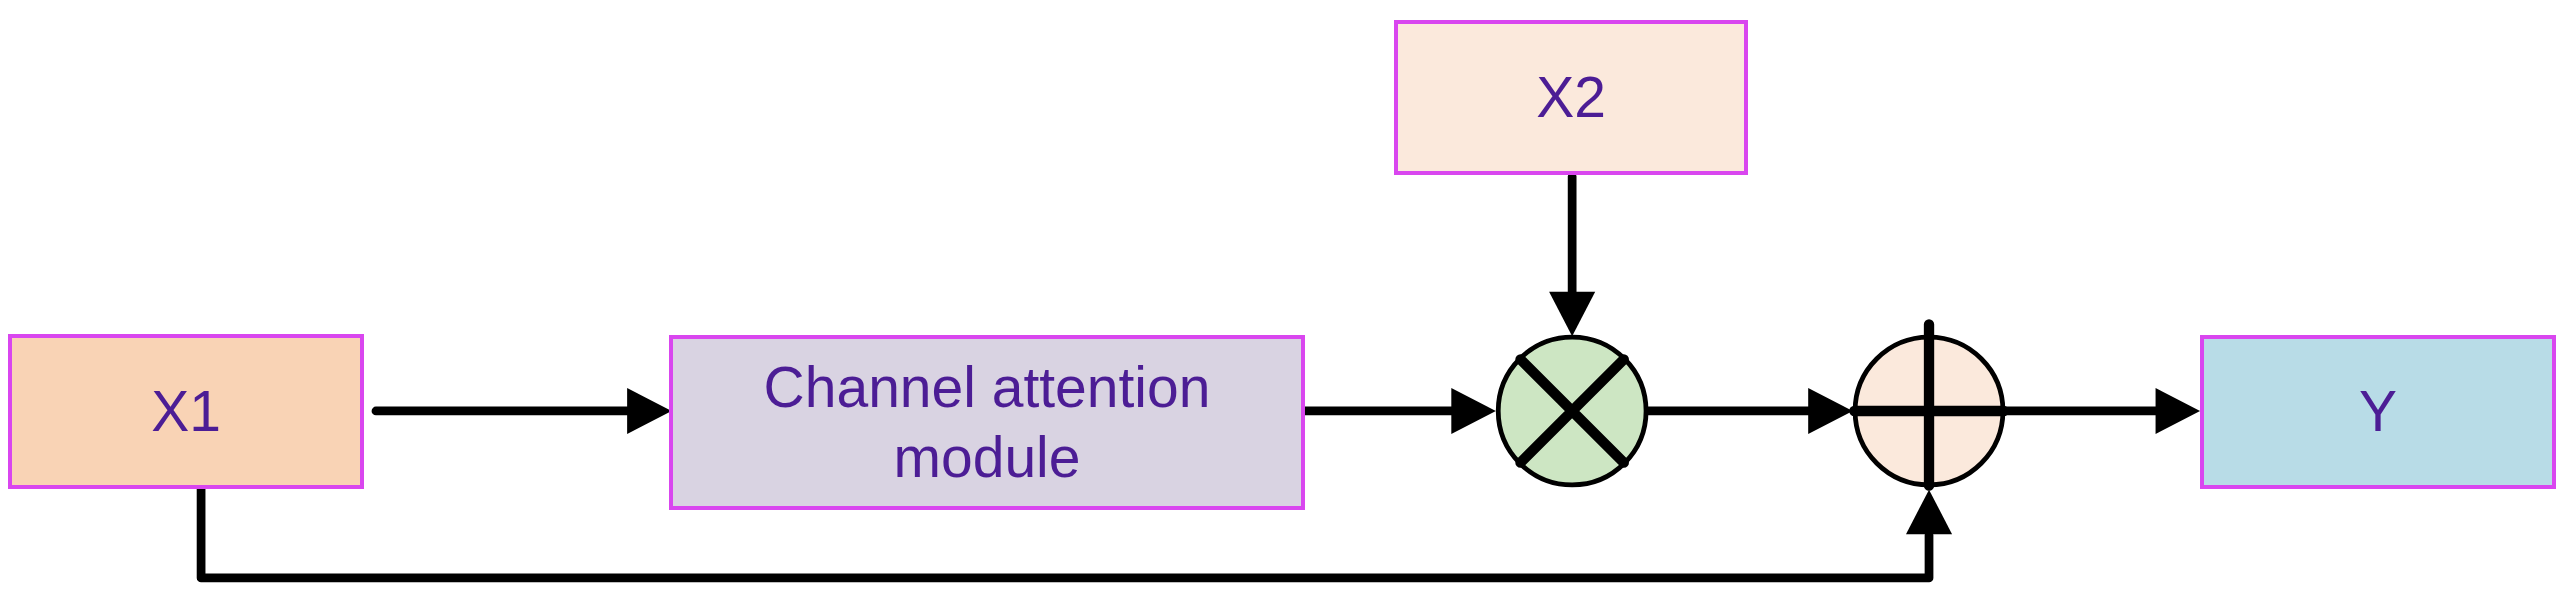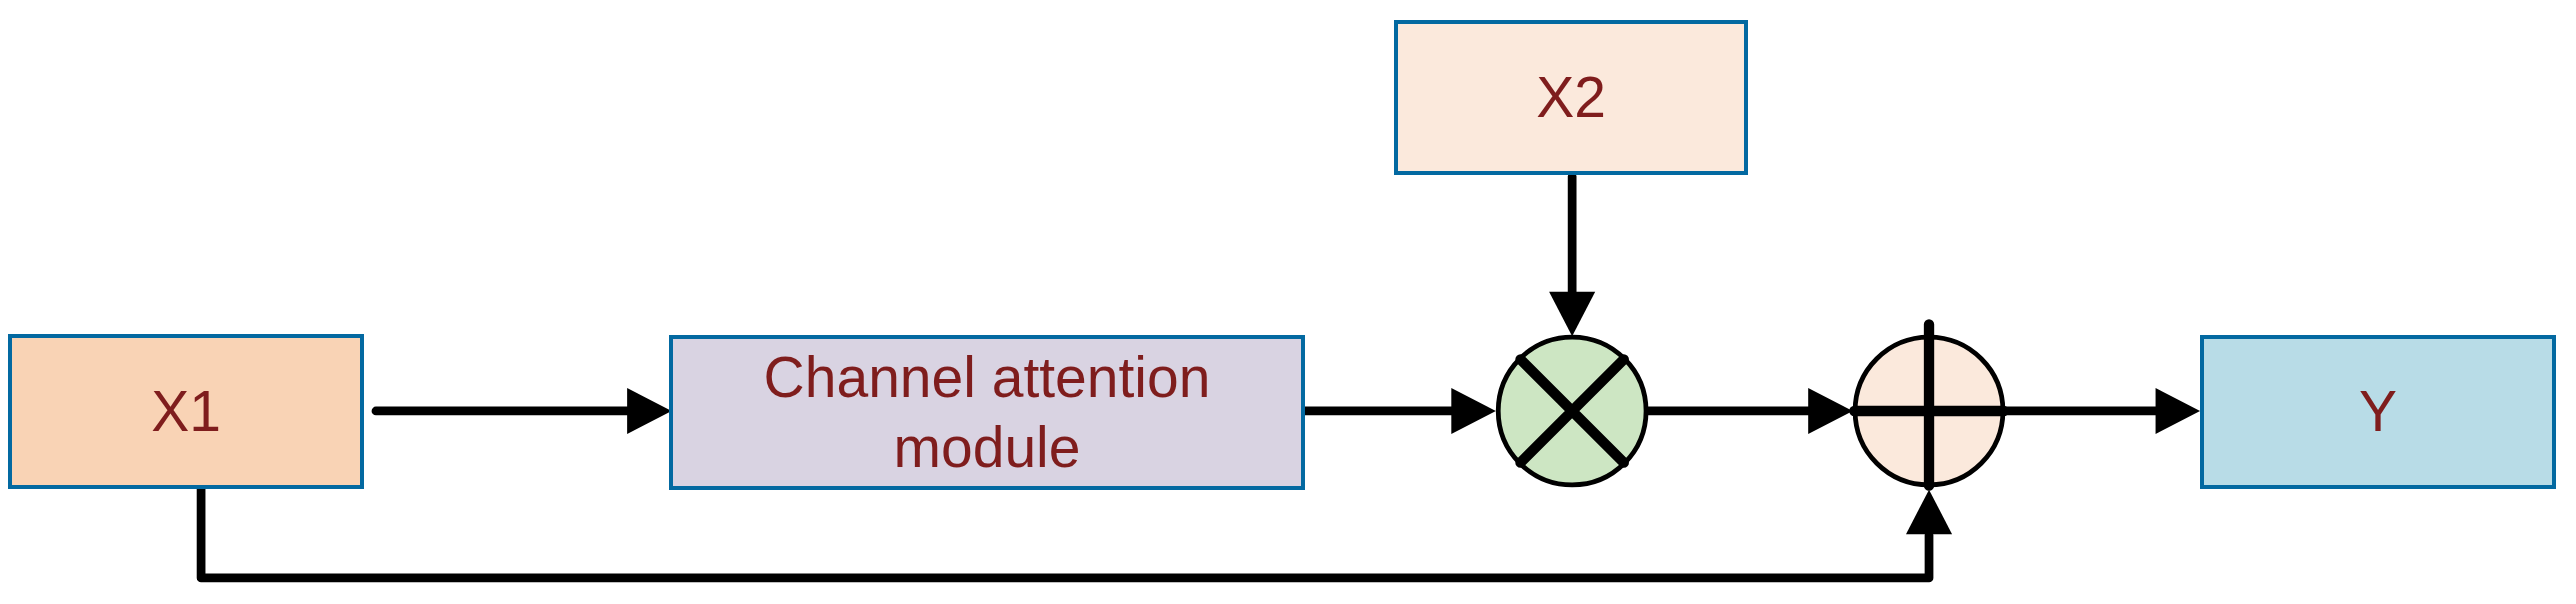--- a/index.html
+++ b/index.html
@@ -17,32 +17,32 @@
   }
   .edges-layer {
     position: absolute;
     left: 0;
     top: 0;
     width: 2576px;
     height: 605px;
   }
   .node {
     position: absolute;
-    border: 4px solid #0369a1;
+    border: 4px solid #d946ef;
     box-sizing: border-box;
     display: flex;
     align-items: center;
     justify-content: center;
     text-align: center;
-    color: #7f1d1d;
+    color: #4c1d95;
     font-size: 57px;
     line-height: 1.22;
   }
   .node-x1   { left: 8px;   top: 334px; width: 356px; height: 155px; }
-  .node-cam  { left: 669px;  top: 335px; width: 636px; height: 155px; padding: 0 16px; }
+  .node-cam  { left: 669px;  top: 335px; width: 636px; height: 175px; padding: 0 16px; }
   .node-x2   { left: 1394px; top: 20px;  width: 354px; height: 155px; }
   .node-y    { left: 2200px; top: 335px; width: 356px; height: 154px; }
 </style>
 </head>
 <body>
 
 <div class="canvas">
 
   <svg class="edges-layer" viewBox="0 0 3241 761" aria-hidden="true">
 

